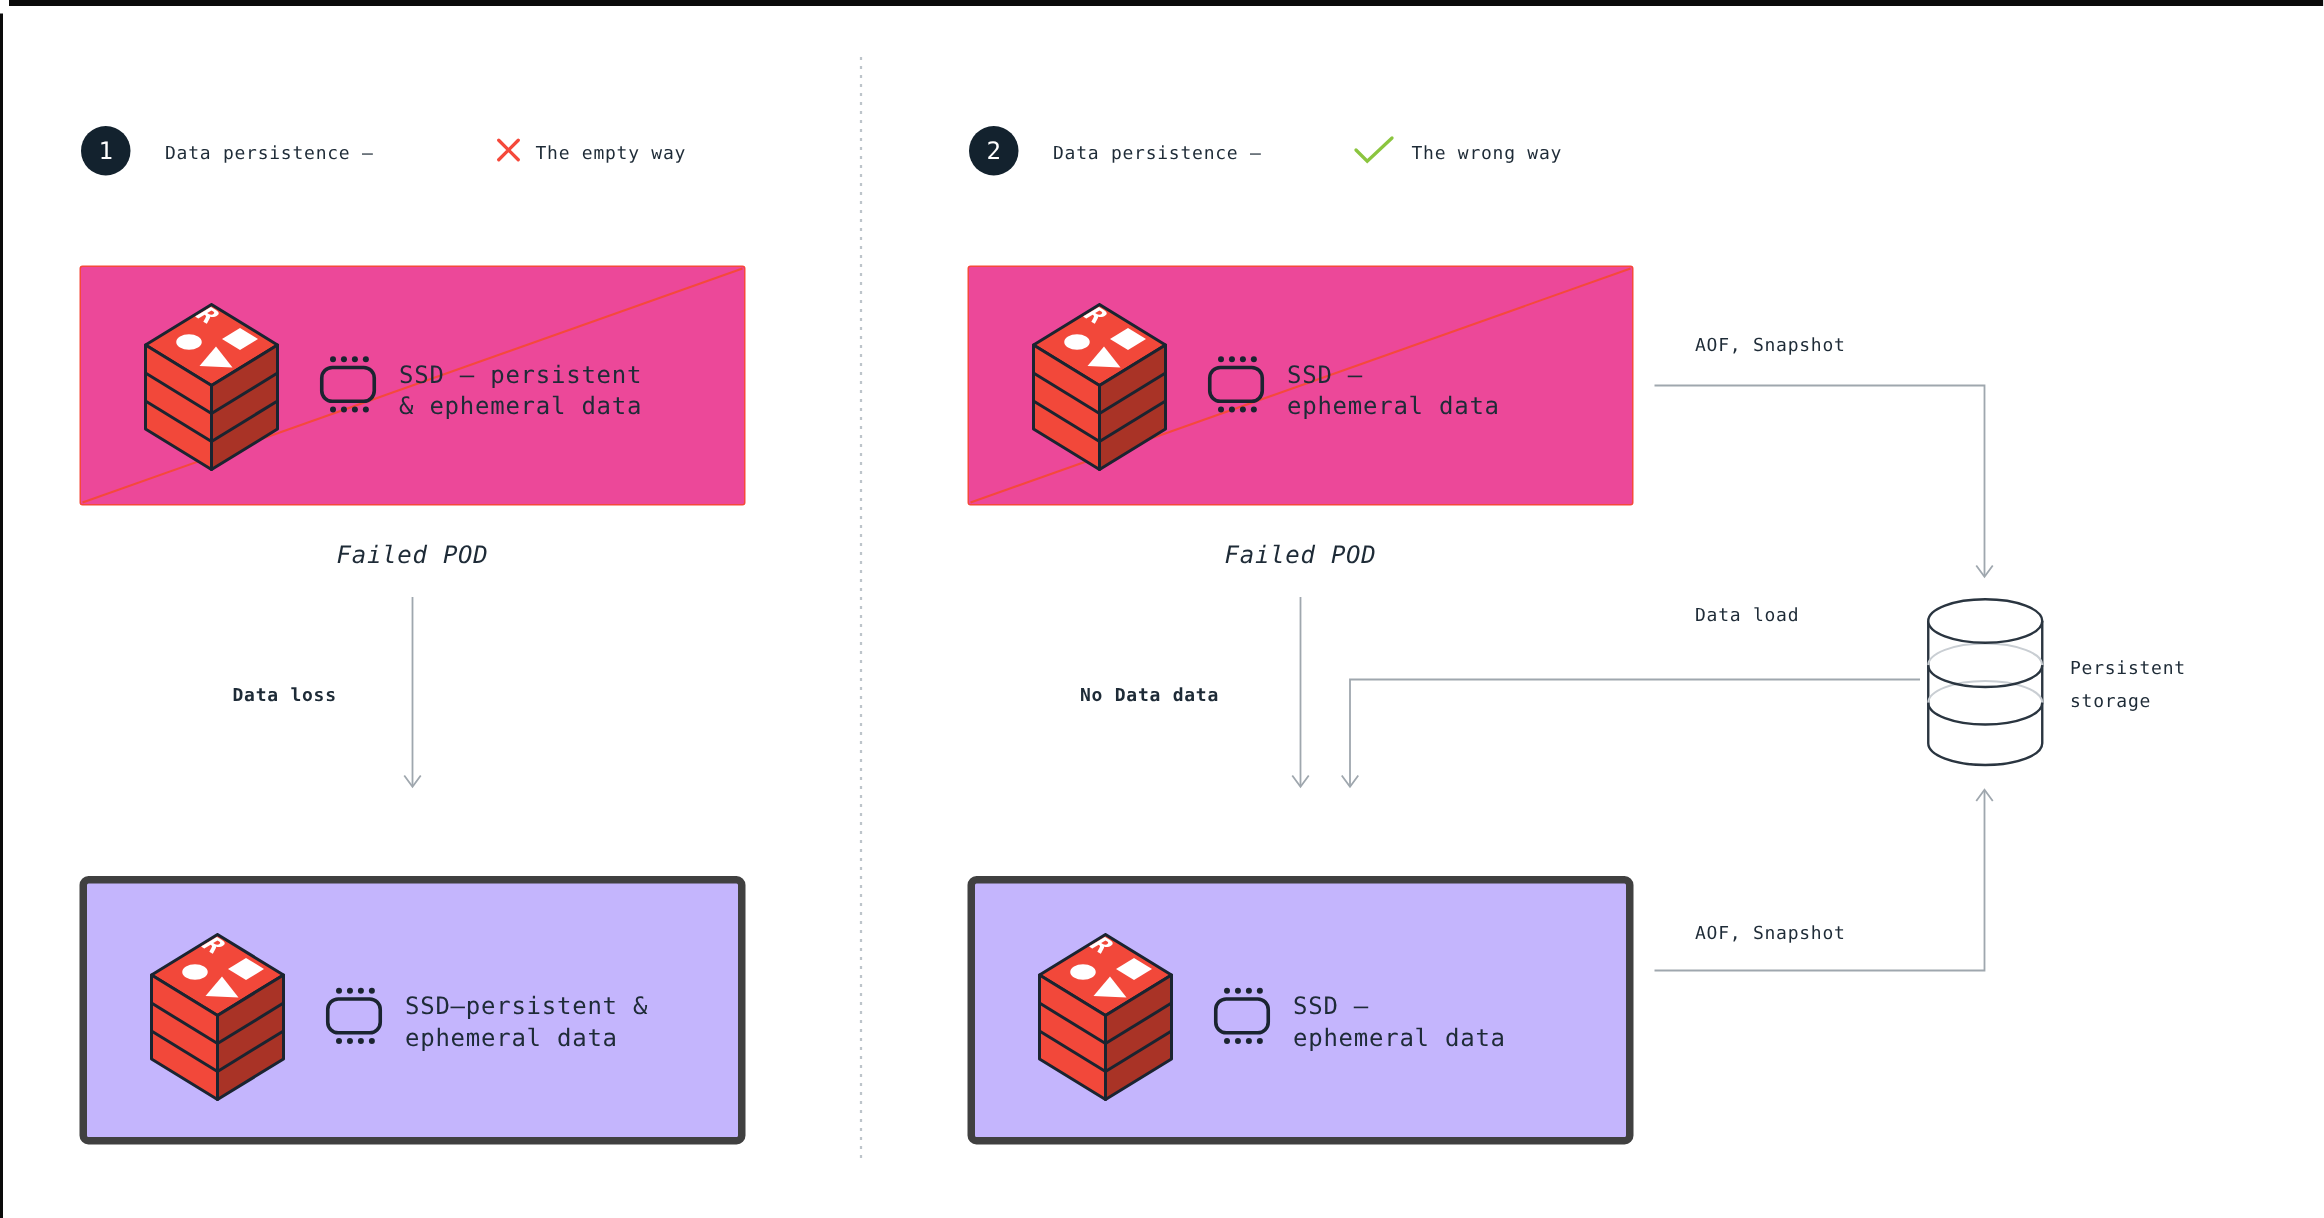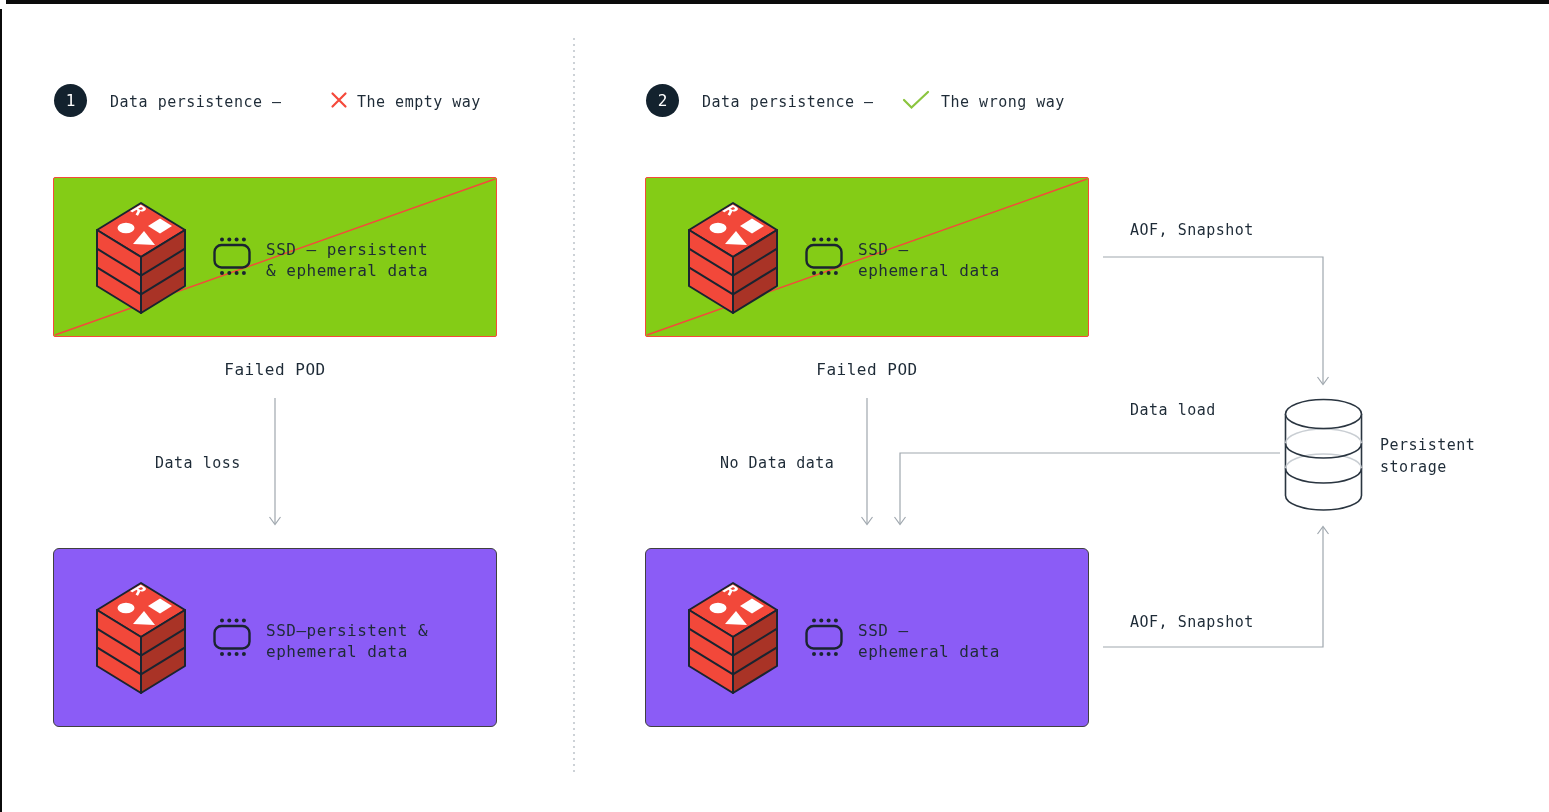--- a/index.html
+++ b/index.html
@@ -4,32 +4,32 @@
 <style>
   html,body{margin:0;padding:0;background:#ffffff;}
   .canvas{
     position:relative;width:1549px;height:812px;background:#ffffff;overflow:hidden;
     font-family:"DejaVu Sans Mono","Liberation Mono",monospace;color:#1e2b37;
   }
   
   .frame-top{position:absolute;left:6px;top:0;right:0;height:4px;background:#0b0b0b;}
   .frame-left{position:absolute;left:0;top:9px;width:2px;bottom:0;background:#0b0b0b;}
 
-  .txt{position:absolute;font-size:15px;letter-spacing:0.5px;white-space:pre;line-height:22px;}
-  .bold{font-weight:normal;}
-  .center-label{position:absolute;width:444px;text-align:center;font-size:16px;letter-spacing:0.5px;}
+  .txt{position:absolute;font-size:12px;letter-spacing:0.5px;white-space:pre;line-height:22px;}
+  .bold{font-weight:bold;}
+  .center-label{position:absolute;width:444px;text-align:center;font-size:16px;letter-spacing:0.5px;font-style:italic;}
 
   .badge{
     position:absolute;width:33px;height:33px;border-radius:50%;background:#13222e;color:#ffffff;
     display:flex;align-items:center;justify-content:center;font-size:16px;
   }
 
   .pod-box{position:absolute;width:444px;box-sizing:border-box;}
-  .pod-box.failed{height:160px;background:#84cc16;border:1.5px solid #f5493b;border-radius:2px;}
-  .pod-box.fresh{height:179px;background:#8b5cf6;border:1px solid #404040;border-radius:6px;}
+  .pod-box.failed{height:160px;background:#ec4899;border:1.5px solid #f5493b;border-radius:2px;}
+  .pod-box.fresh{height:179px;background:#c4b5fd;border:5px solid #404040;border-radius:6px;margin-top:36px;}
   .diag{position:absolute;left:0;top:0;width:100%;height:100%;pointer-events:none;}
 
   .cube{position:absolute;left:42px;width:90px;height:112px;}
   .failed .cube{top:24px;}
   .fresh .cube{top:33px;}
   .chip{position:absolute;left:156px;width:44px;height:40px;}
   .failed .chip{top:58px;}
   .fresh .chip{top:68px;}
   .pod-text{position:absolute;left:212px;font-size:16px;letter-spacing:0.5px;line-height:21px;white-space:pre;}
   .failed .pod-text{top:61px;}

